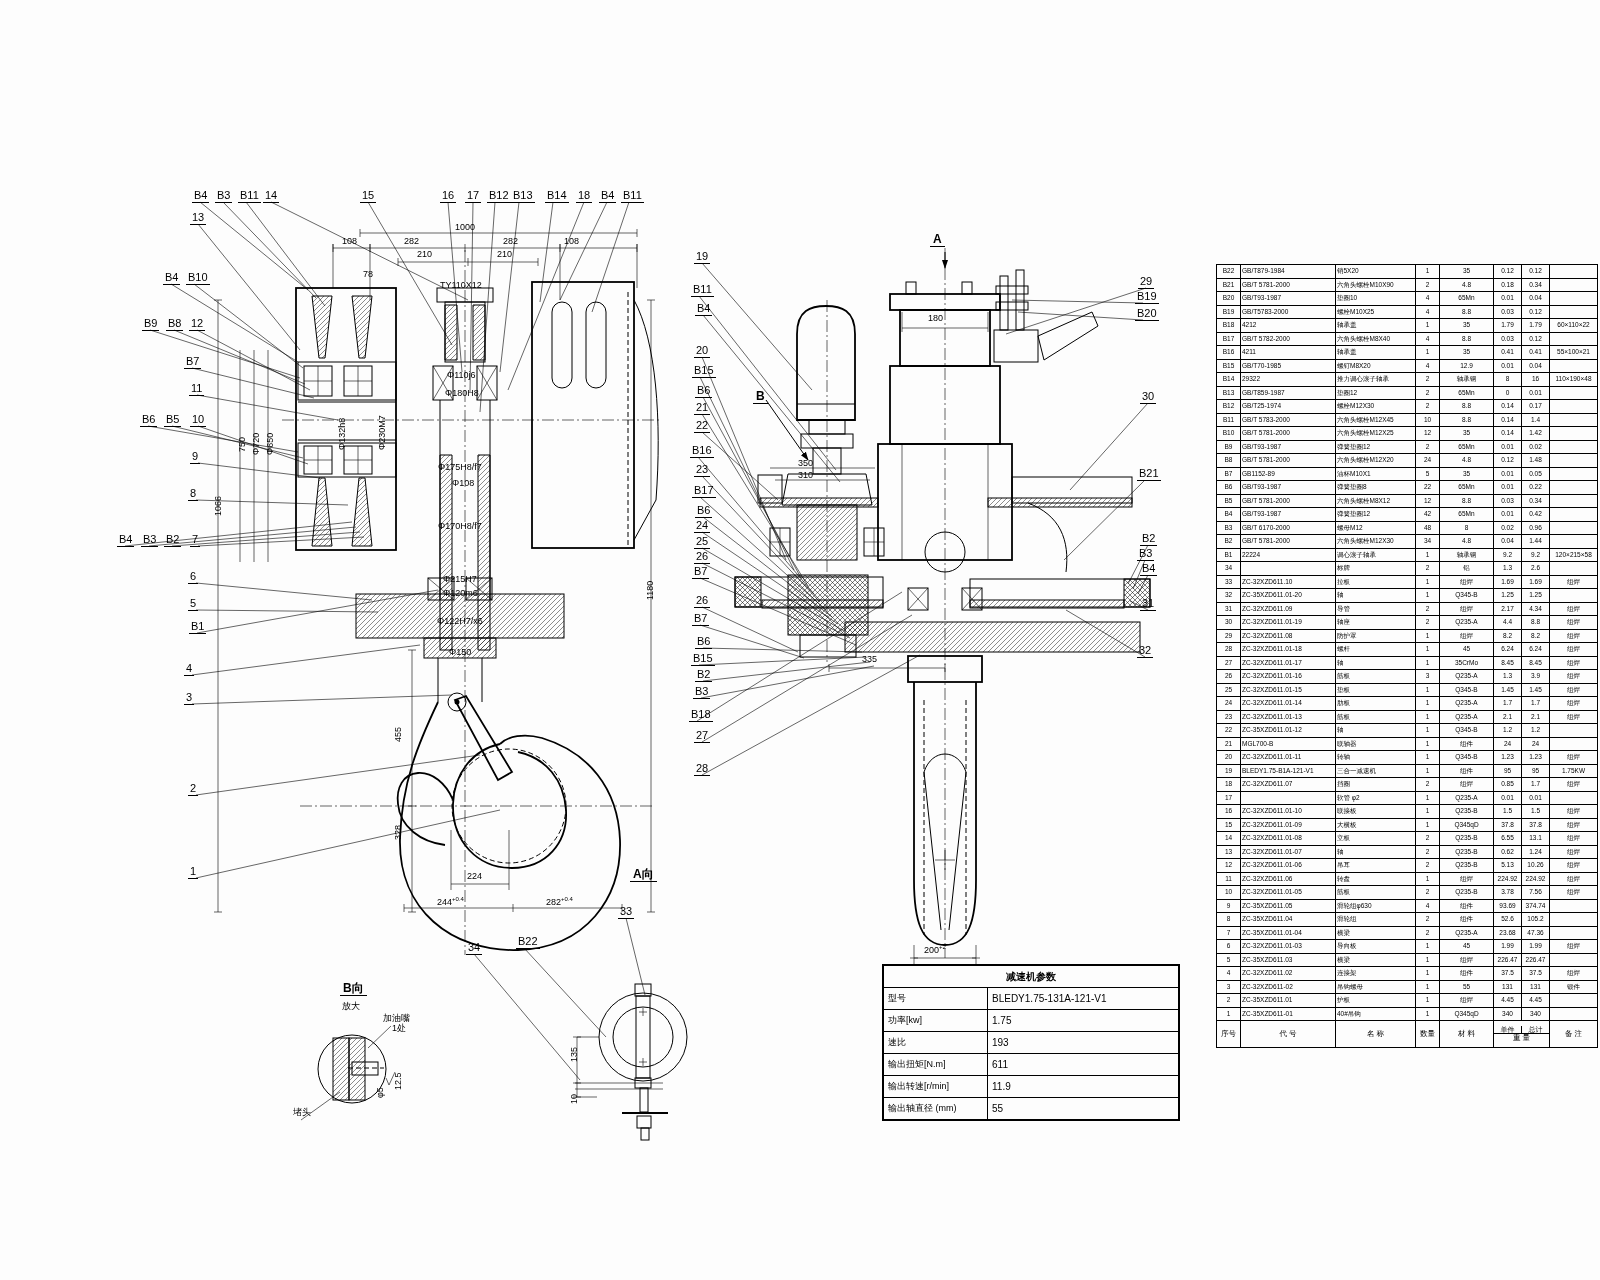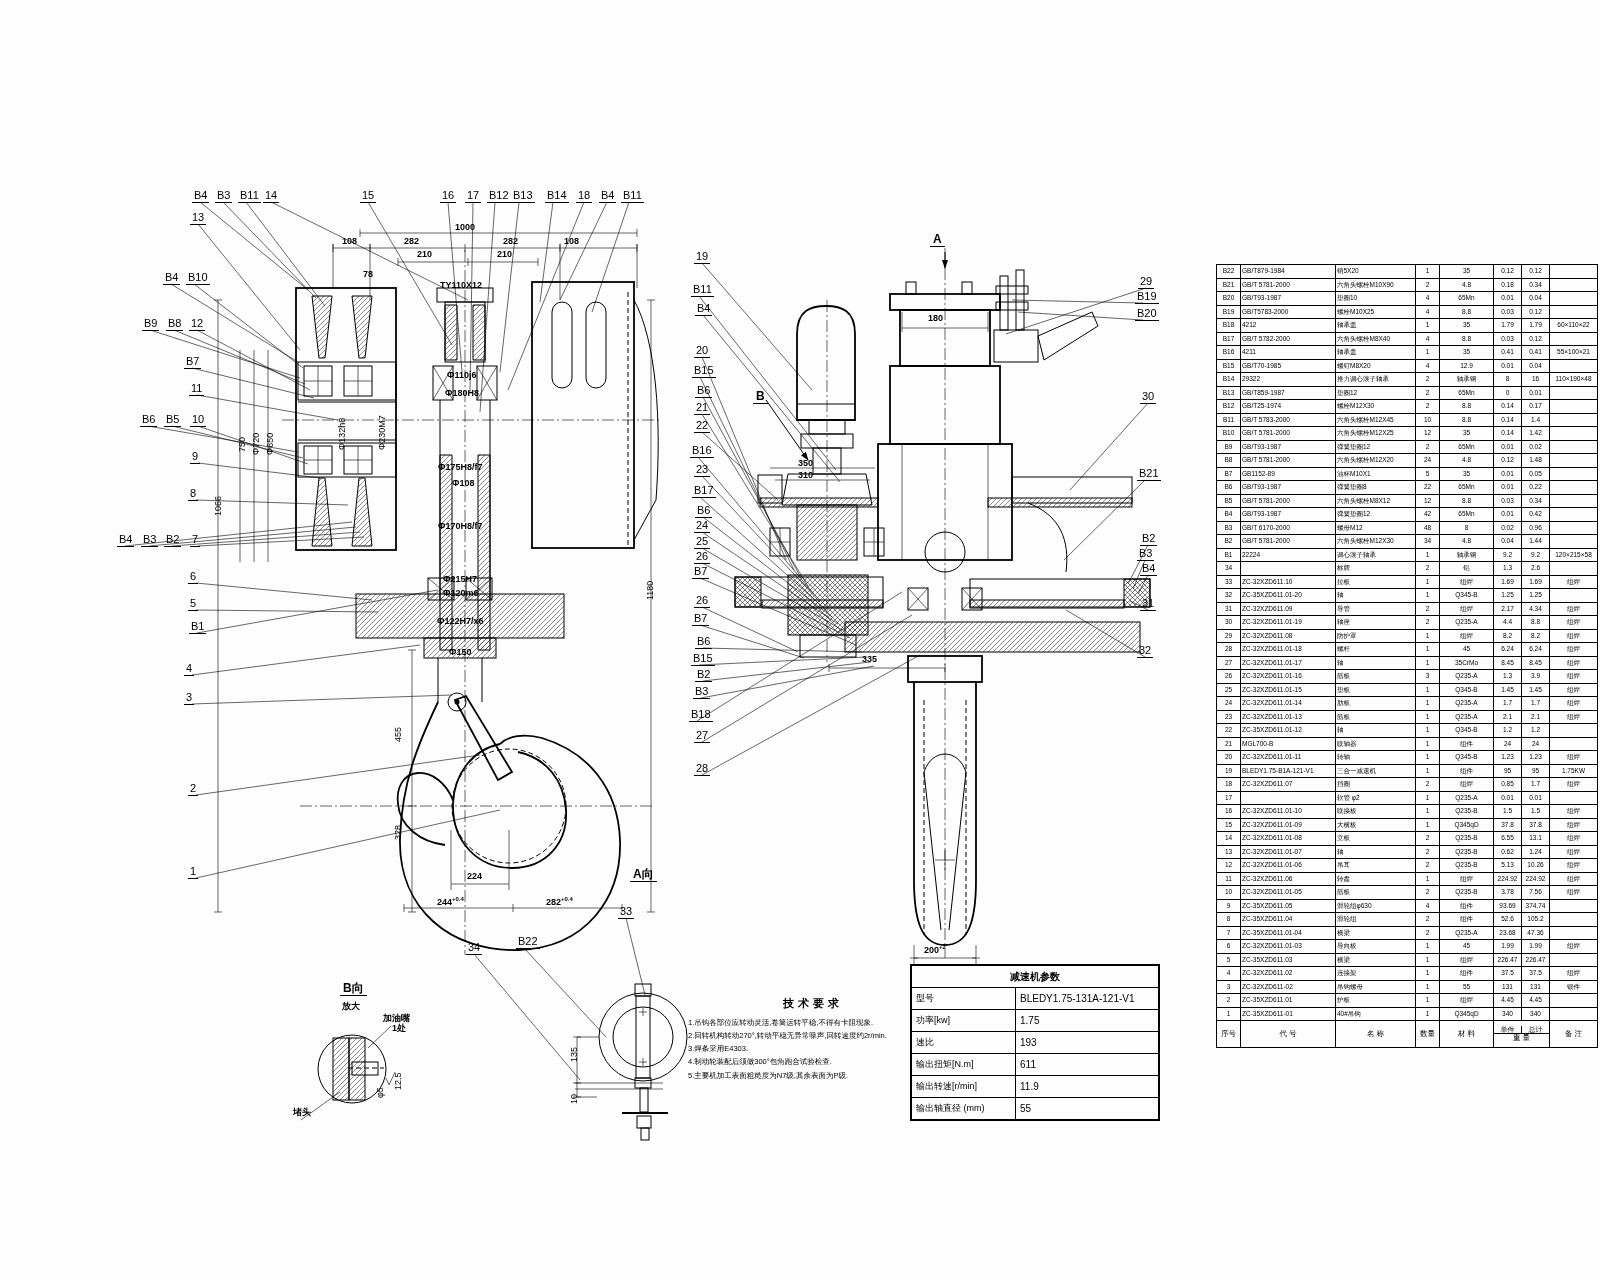--- a/index.html
+++ b/index.html
@@ -11,37 +11,37 @@
   .t5{stroke-width:.6;}
   .h{stroke:#000;fill:url(#hp);stroke-width:1;}
   .xh{stroke:#000;fill:url(#xp);stroke-width:1;}
   .f{fill:#000;stroke:none;}
   .dash{stroke-dasharray:5 3;}
   .cl{stroke:#000;fill:none;stroke-width:.6;stroke-dasharray:12 3 2 3;}
   .ldr{stroke:#000;stroke-width:.6;fill:none;}
   #labels{position:absolute;left:0;top:0;width:1600px;height:1280px;}
   .lbl{position:absolute;white-space:nowrap;line-height:1;}
   .c{font-size:11px;border-bottom:1px solid #000;padding:0 2px 1px 2px;}
-  .d{font-size:9px;font-weight:bold;}
+  .d{font-size:9px;}
   .dv{font-size:9px;transform:rotate(-90deg);transform-origin:0 0;}
   .t{font-size:12px;font-weight:bold;border-bottom:1px solid #000;padding:0 3px 1px 3px;}
   .lbl sup{font-size:6px;}
   
   #bom{position:absolute;left:1181px;top:264px;width:381px;border-collapse:collapse;
        table-layout:fixed;margin-left:35px;}
   #bom td{border:1px solid #000;font-size:6.5px;height:12.5px;padding:0 1px;overflow:hidden;
           white-space:nowrap;text-align:center;line-height:1;}
   #bom td.l{text-align:left;}
   #bom tfoot td{font-size:7.5px;height:26px;}
   .wcell{padding:0!important;}
   .wtop{display:flex;border-bottom:1px solid #000;}
   .wtop span{flex:1;border-right:1px solid #000;font-size:7px;}
   .wtop span:last-child{border-right:none;}
   
-  #spec{position:absolute;left:910px;top:964px;width:250px;border-collapse:collapse;
+  #spec{position:absolute;left:882px;top:964px;width:298px;border-collapse:collapse;
         border:2px solid #000;}
   #spec td,#spec th{border:1px solid #000;font-size:10px;padding:2px 4px;text-align:left;
         height:17px;font-weight:normal;}
   #spec th{text-align:center;font-weight:bold;}
   #spec td:first-child{width:95px;font-size:9px;}
   
   #tech{position:absolute;left:688px;top:996px;width:250px;}
   #tech .tt{font-size:11px;font-weight:bold;text-align:center;margin-bottom:5px;letter-spacing:4px;}
   #tech .it{font-size:7.5px;line-height:1.75;}
 </style>
@@ -1135,29 +1135,14 @@
           <td>11.9</td>
         </tr>
 
         <tr>
           <td>输出轴直径 (mm)</td>
           <td>55</td>
         </tr>
       </tbody>
   </table>
 
-  <div id="tech">
-    <div class="tt">技术要求</div>
-    <div>
-
-        <div class="it">1.吊钩各部位应转动灵活,卷筒运转平稳,不得有卡阻现象.</div>
-
-        <div class="it">2.回转机构转动270°,转动平稳无异常噪声,回转速度约2r/min.</div>
-
-        <div class="it">3.焊条采用E4303.</div>
-
-        <div class="it">4.制动轮装配后须做300°包角跑合试验检查.</div>
-
-        <div class="it">5.主要机加工表面粗糙度为N7级,其余表面为P级.</div>
-      </div>
-  </div>
 
 </div>
 
 </body></html>

